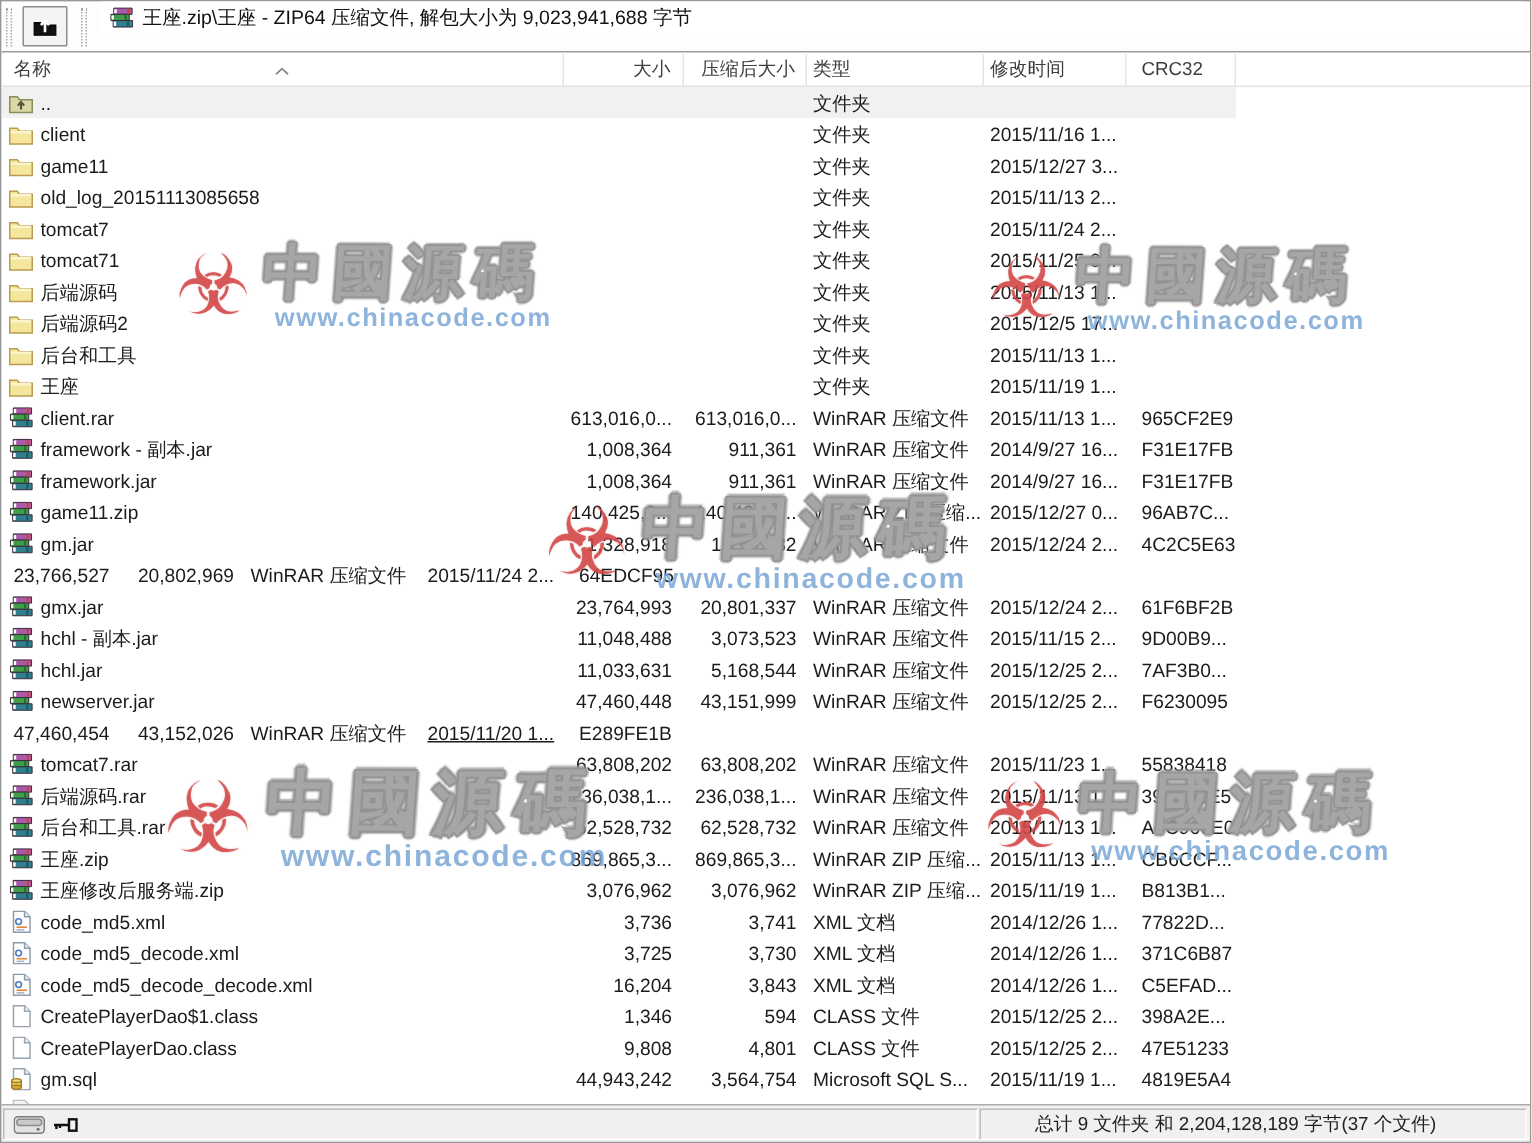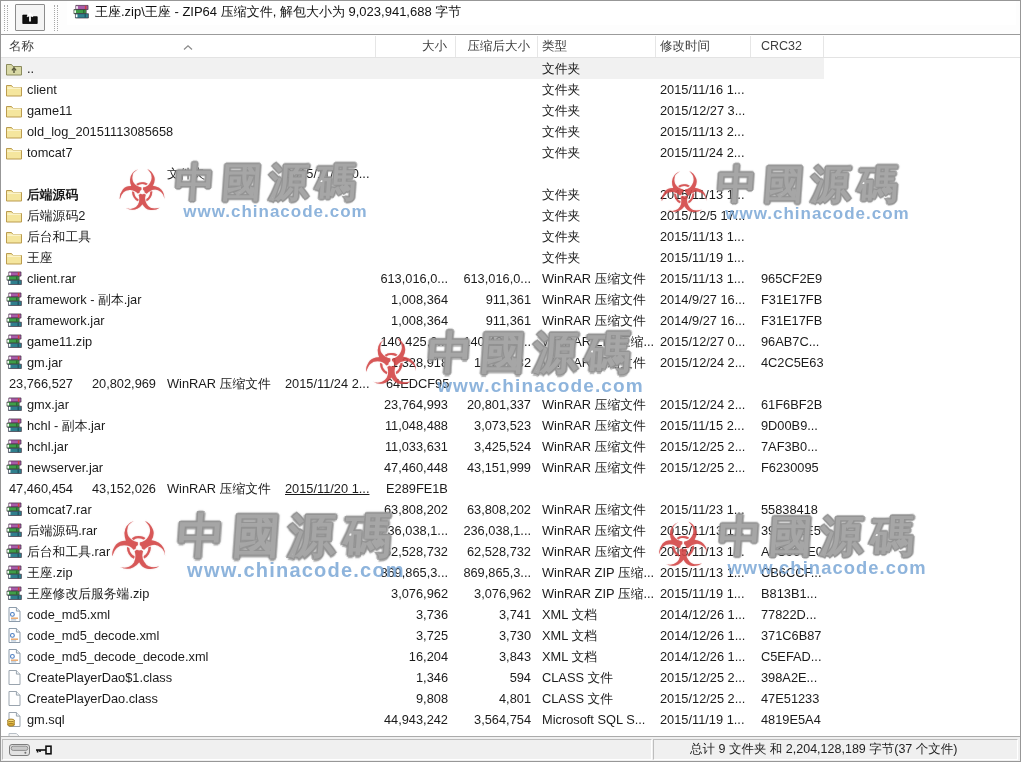--- a/index.html
+++ b/index.html
@@ -189,28 +189,37 @@
             </span>
             <span class="fname">tomcat7</span>
           </div>
           <div class="fcell right" style="width: 80px; padding-right: 8px;"></div>
           <div class="fcell right" style="width: 82px; padding-right: 7px;"></div>
           <div class="fcell left" style="width: 118px; padding-left: 4px;">文件夹</div>
           <div class="fcell left" style="width: 95px; padding-left: 4px;">2015/11/24 2...</div>
           <div class="fcell left" style="width: 73px; padding-left: 10px;"></div>
         </div>
         <div class="frow">
+          <div class="fcell name-cell" style="width: 375px;">
+            <span class="icon">
+              <svg width="16" height="14" viewBox="0 0 16 14">
+                <path d="M0.5 2.5 h5 l1.5 2 h8.5 V13 H0.5 Z" fill="#f5e69e" stroke="#bb9c4f"></path>
+                <path d="M1.2 5.2 h13.6" stroke="#fbf3c9" stroke-width="1.6"></path>
+              </svg>
+            </span>
+            <span class="fname">tomcat71</span>
+          </div>
           <div class="fcell right" style="width: 80px; padding-right: 8px;"></div>
           <div class="fcell right" style="width: 82px; padding-right: 7px;"></div>
           <div class="fcell left" style="width: 118px; padding-left: 4px;">文件夹</div>
           <div class="fcell left" style="width: 95px; padding-left: 4px;">2015/11/25 0...</div>
           <div class="fcell left" style="width: 73px; padding-left: 10px;"></div>
         </div>
         <div class="frow">
-          <div class="fcell name-cell" style="width: 375px; font-weight: bold;">
+          <div class="fcell name-cell" style="width: 375px;">
             <span class="icon">
               <svg width="16" height="14" viewBox="0 0 16 14">
                 <path d="M0.5 2.5 h5 l1.5 2 h8.5 V13 H0.5 Z" fill="#f5e69e" stroke="#bb9c4f"></path>
                 <path d="M1.2 5.2 h13.6" stroke="#fbf3c9" stroke-width="1.6"></path>
               </svg>
             </span>
             <span class="fname">后端源码</span>
           </div>
           <div class="fcell right" style="width: 80px; padding-right: 8px;"></div>
           <div class="fcell right" style="width: 82px; padding-right: 7px;"></div>
@@ -461,21 +470,21 @@
                 <rect x="1.4" y="6.2" width="1.7" height="2.8" fill="#fff"></rect>
                 <rect x="3" y="10.6" width="1.7" height="3" fill="#fff"></rect>
                 <rect x="12.6" y="1.4" width="1.6" height="3.6" fill="#d04040"></rect>
                 <rect x="10.6" y="5.8" width="1.6" height="3.6" fill="#2a6e32"></rect>
                 <rect x="12.2" y="10.2" width="1.6" height="3.8" fill="#1f5a66"></rect>
               </svg>
             </span>
             <span class="fname">hchl.jar</span>
           </div>
           <div class="fcell right" style="width: 80px; padding-right: 8px;">11,033,631</div>
-          <div class="fcell right" style="width: 82px; padding-right: 7px;">3,425,524</div>
+          <div class="fcell right" style="width: 82px; padding-right: 7px;">5,168,544</div>
           <div class="fcell left" style="width: 118px; padding-left: 4px;">WinRAR 压缩文件</div>
           <div class="fcell left" style="width: 95px; padding-left: 4px;">2015/12/25 2...</div>
           <div class="fcell left" style="width: 73px; padding-left: 10px;">7AF3B0...</div>
         </div>
         <div class="frow">
           <div class="fcell name-cell" style="width: 375px;">
             <span class="icon">
               <svg width="16" height="15" viewBox="0 0 17 16">
                 <g stroke="#3a2a3a" stroke-width="0.7">
                   <path d="M3 1 h13 v4.4 H3 Z" fill="#a85aa8"></path>

